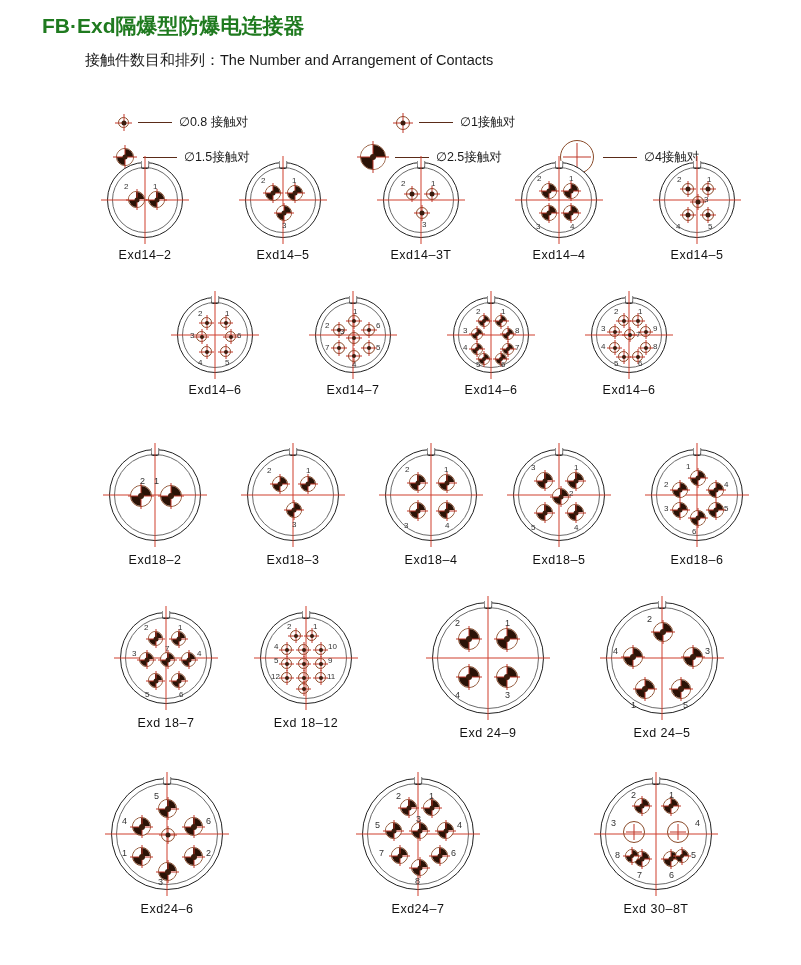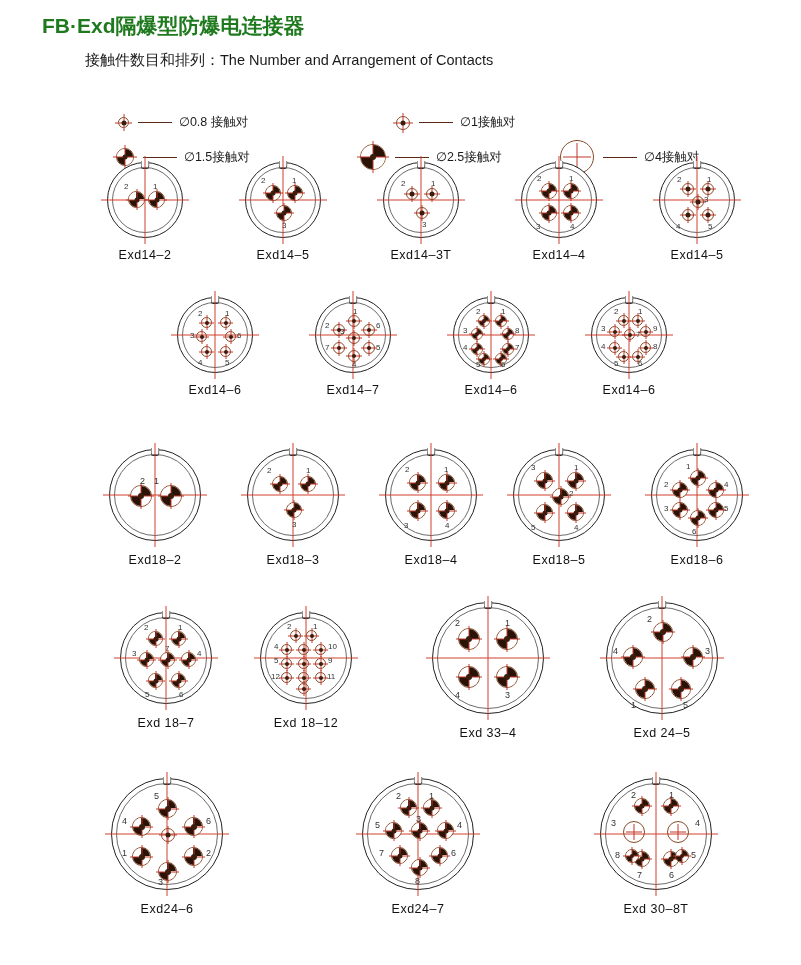--- a/index.html
+++ b/index.html
@@ -924,21 +924,21 @@
         <span class="pie"></span>
         <span class="ph"></span>
         <span class="pv"></span>
         <span class="core" style="width:6px;height:6px;"></span>
       </div>
     <span class="pinlabel" style="left:22px;top:16px;font-size:9px;">2</span>
     <span class="pinlabel" style="left:72px;top:16px;font-size:9px;">1</span>
     <span class="pinlabel" style="left:22px;top:88px;font-size:9px;">4</span>
     <span class="pinlabel" style="left:72px;top:88px;font-size:9px;">3</span>
   </div>
-  <div class="caption" style="left:4px;top:124px;width:104px;">Exd 33–4</div>
+  <div class="caption" style="left:4px;top:124px;width:104px;">Exd 24–9</div>
 </div>
 
 <div class="fig" style="left:606px;top:602px;">
   <div class="conn" style="width:112px;height:112px;">
     <div class="notch"></div>
     <div class="inner-ring"></div>
     <div class="axis-h"></div>
     <div class="axis-v"></div>
     <div class="pin" style="width:20px;height:20px;left:46px;top:19px;">
         <span class="pie"></span>

